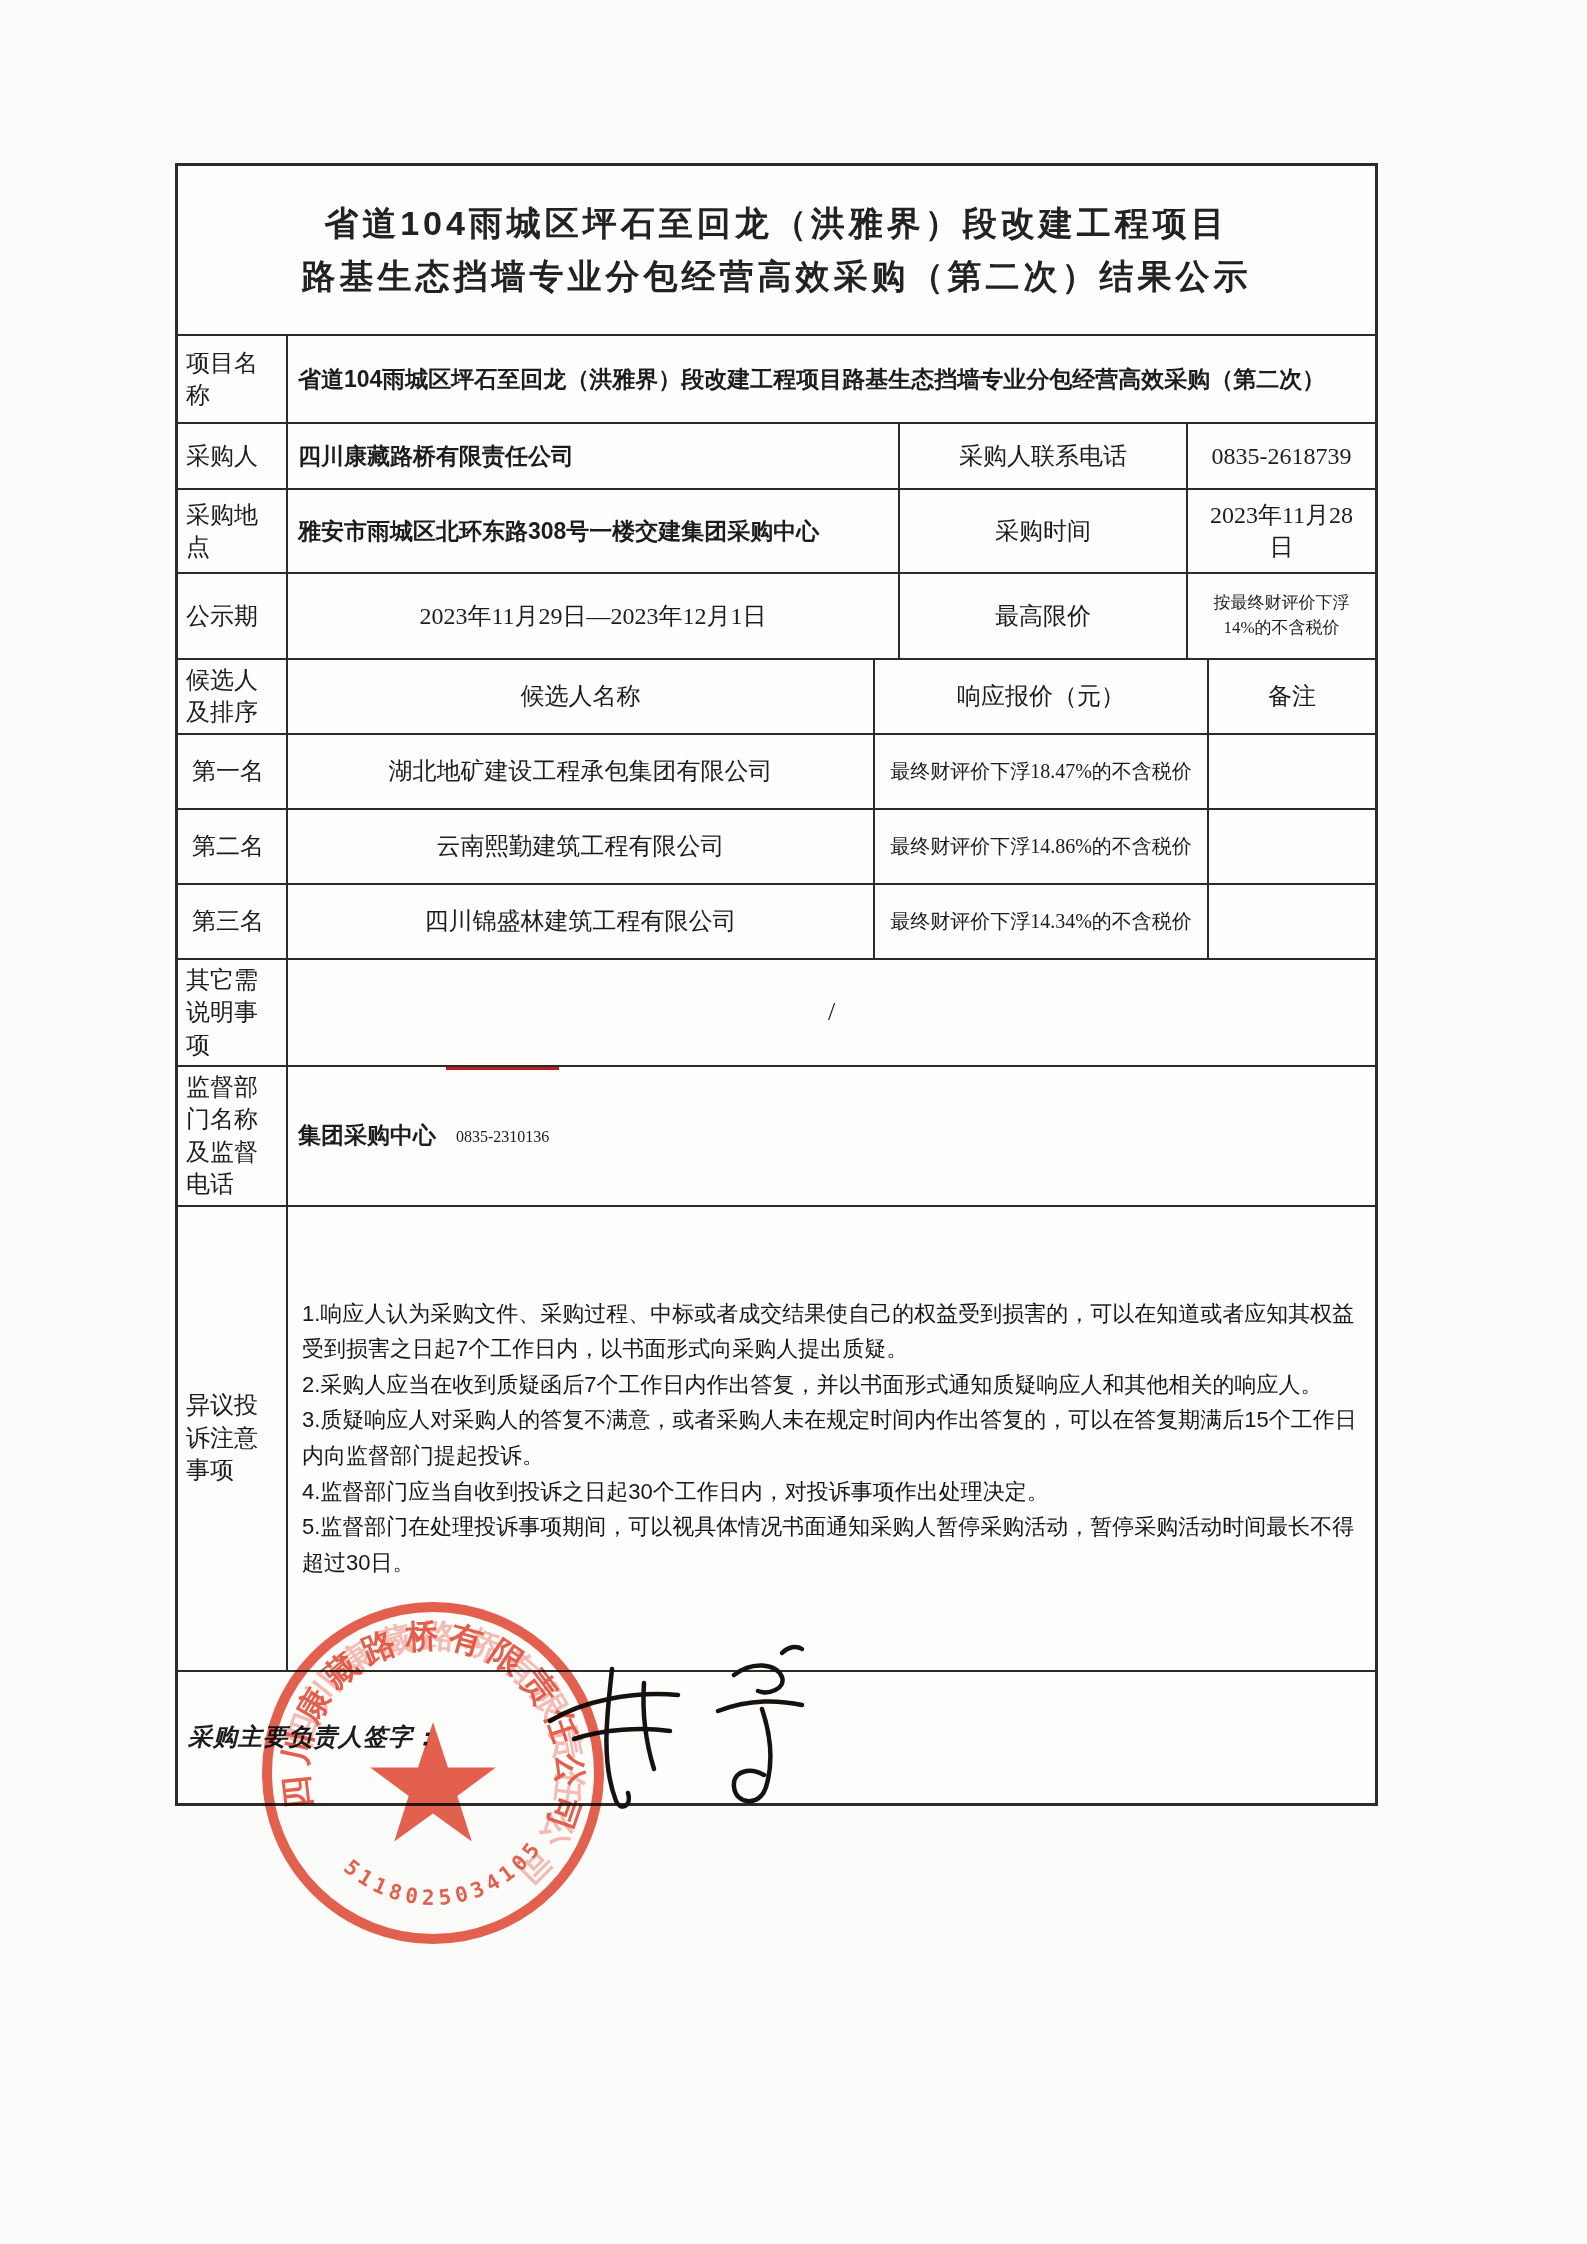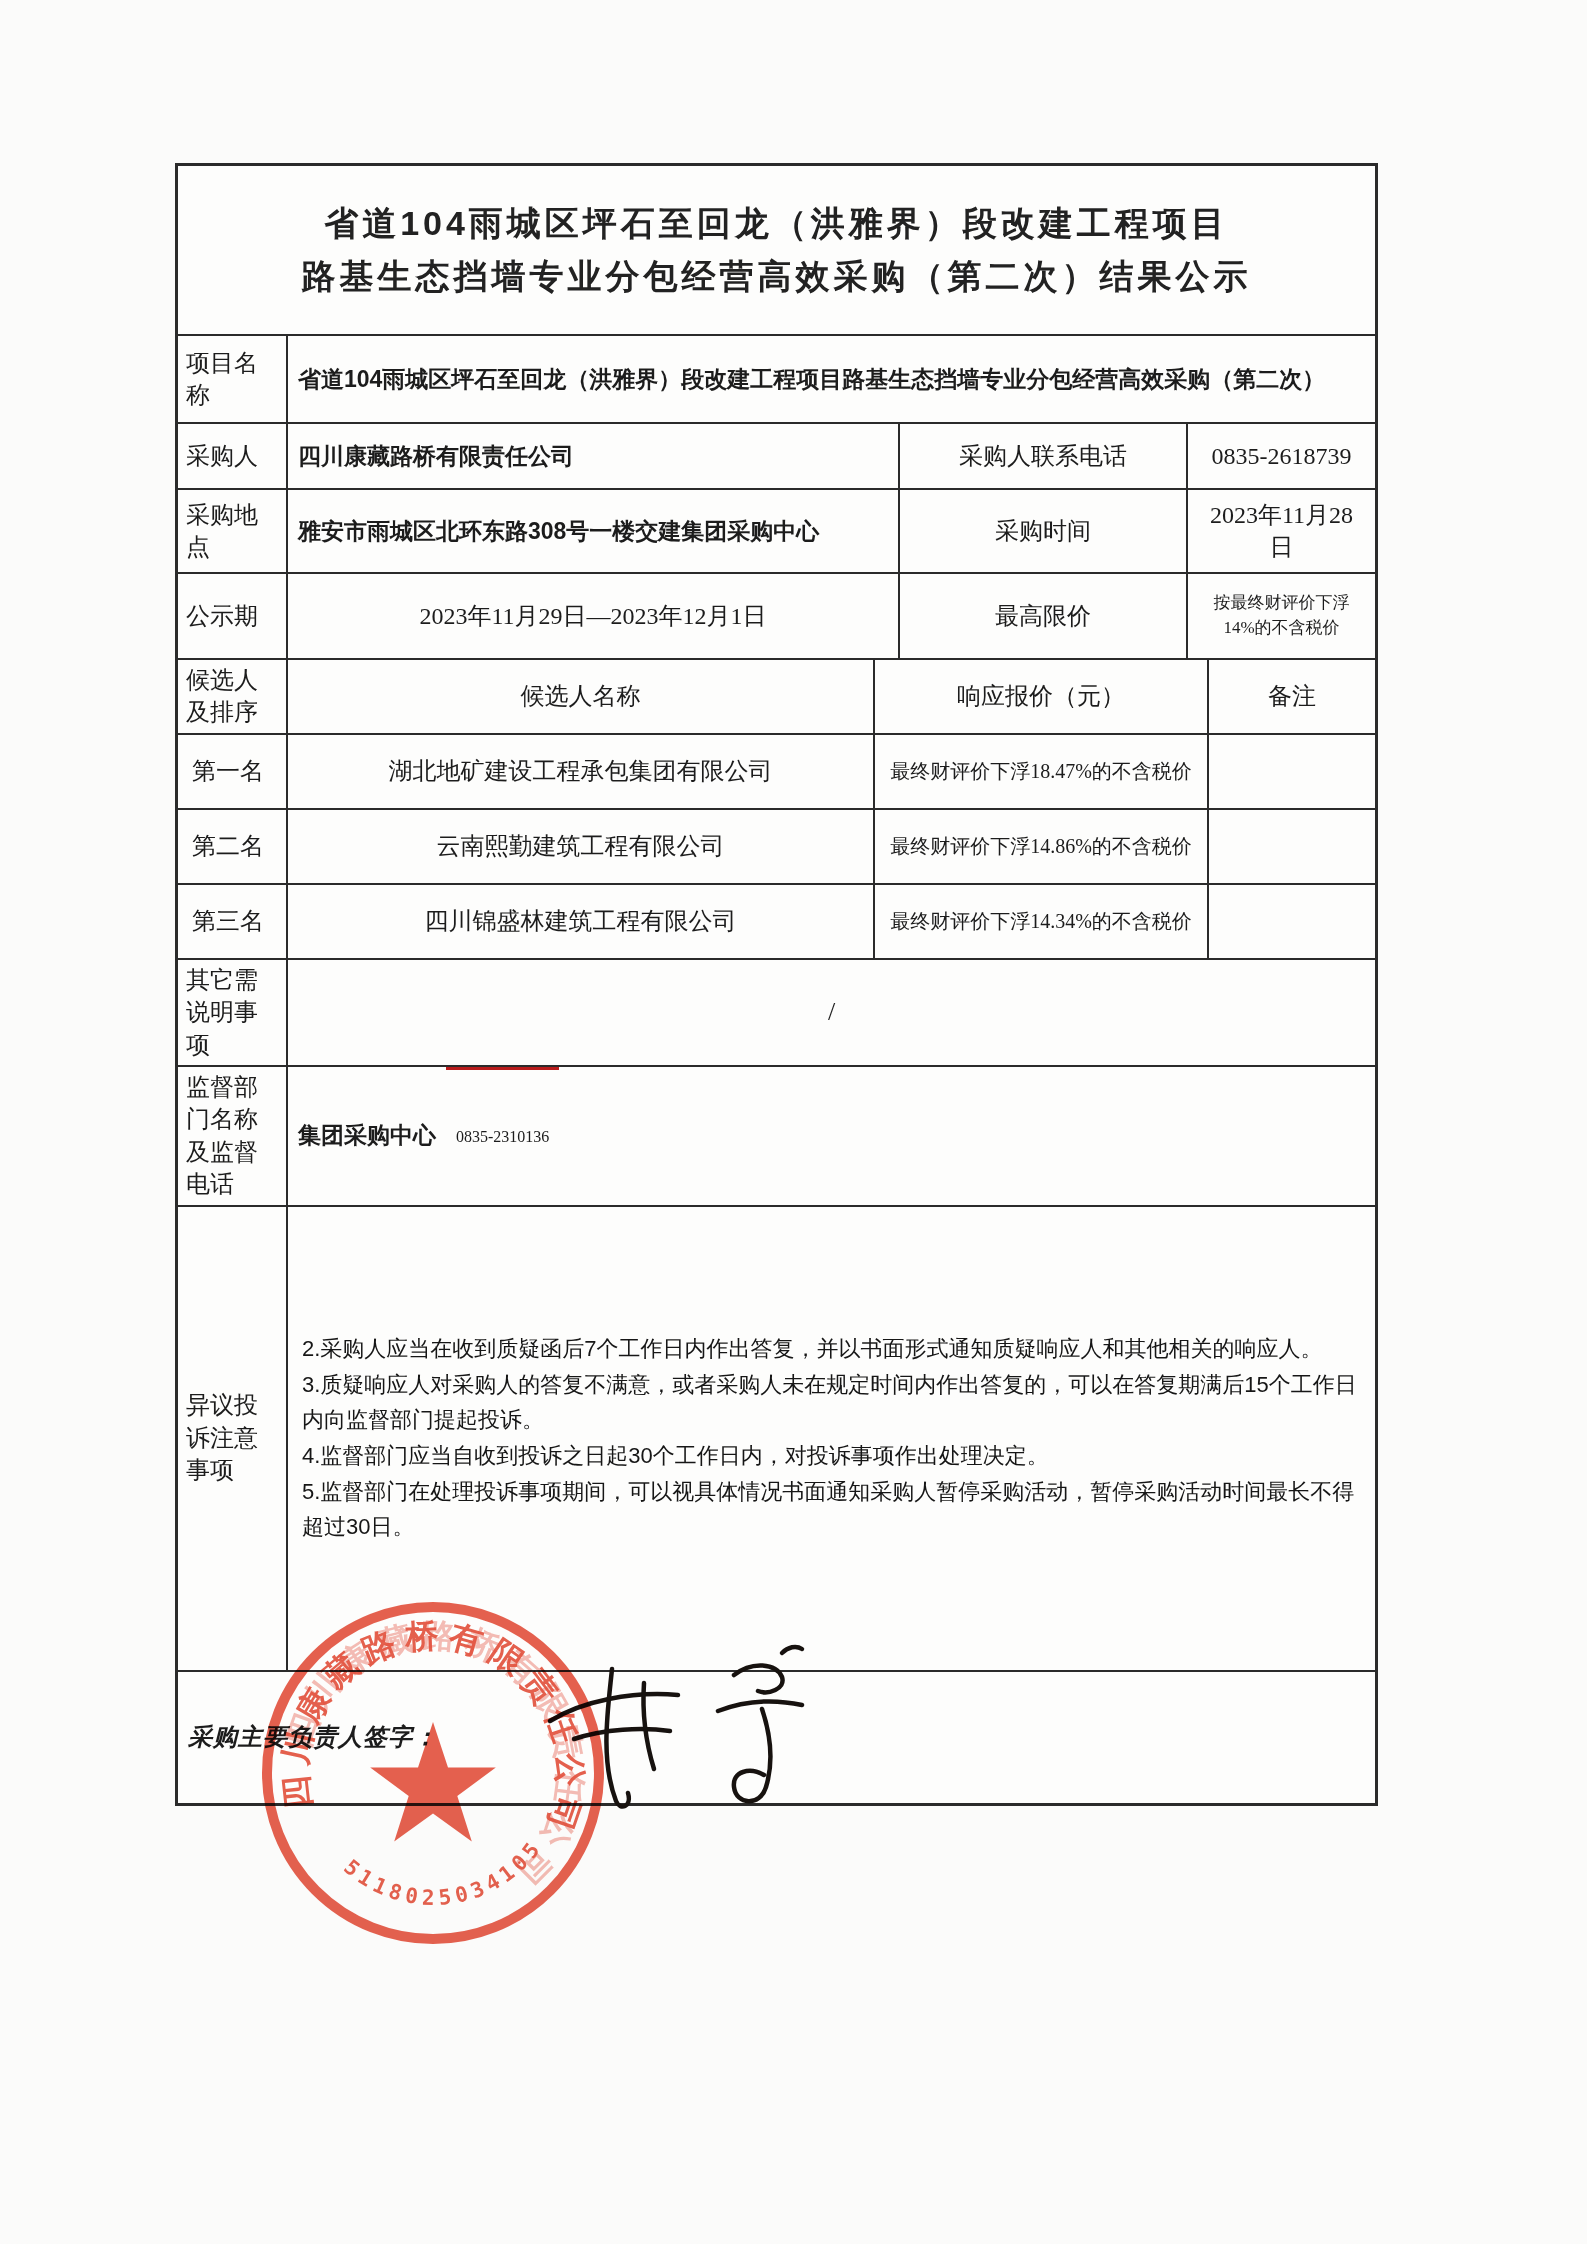--- a/index.html
+++ b/index.html
@@ -156,20 +156,21 @@
       <div class="sup-col">
         <div class="sup-cell sup-dept">集团采购中心</div>
         <div class="sup-cell sup-phone">0835-2310136</div>
       </div>
     </div>
 
     <div class="row r-objection">
       <div class="cell lbl">异议投诉注意事项</div>
       <div class="cell c-text">
         <div>
+          <p>1.响应人认为采购文件、采购过程、中标或者成交结果使自己的权益受到损害的，可以在知道或者应知其权益受到损害之日起7个工作日内，以书面形式向采购人提出质疑。</p>
           <p>2.采购人应当在收到质疑函后7个工作日内作出答复，并以书面形式通知质疑响应人和其他相关的响应人。</p>
           <p>3.质疑响应人对采购人的答复不满意，或者采购人未在规定时间内作出答复的，可以在答复期满后15个工作日内向监督部门提起投诉。</p>
           <p>4.监督部门应当自收到投诉之日起30个工作日内，对投诉事项作出处理决定。</p>
           <p>5.监督部门在处理投诉事项期间，可以视具体情况书面通知采购人暂停采购活动，暂停采购活动时间最长不得超过30日。</p>
         </div>
       </div>
     </div>
 
     <div class="row r-sign">
       <div class="cell">

